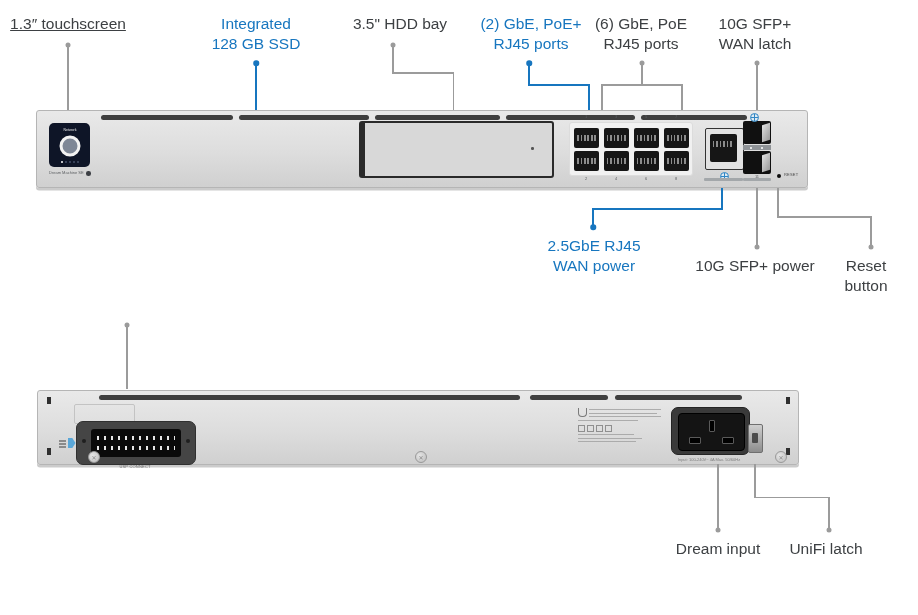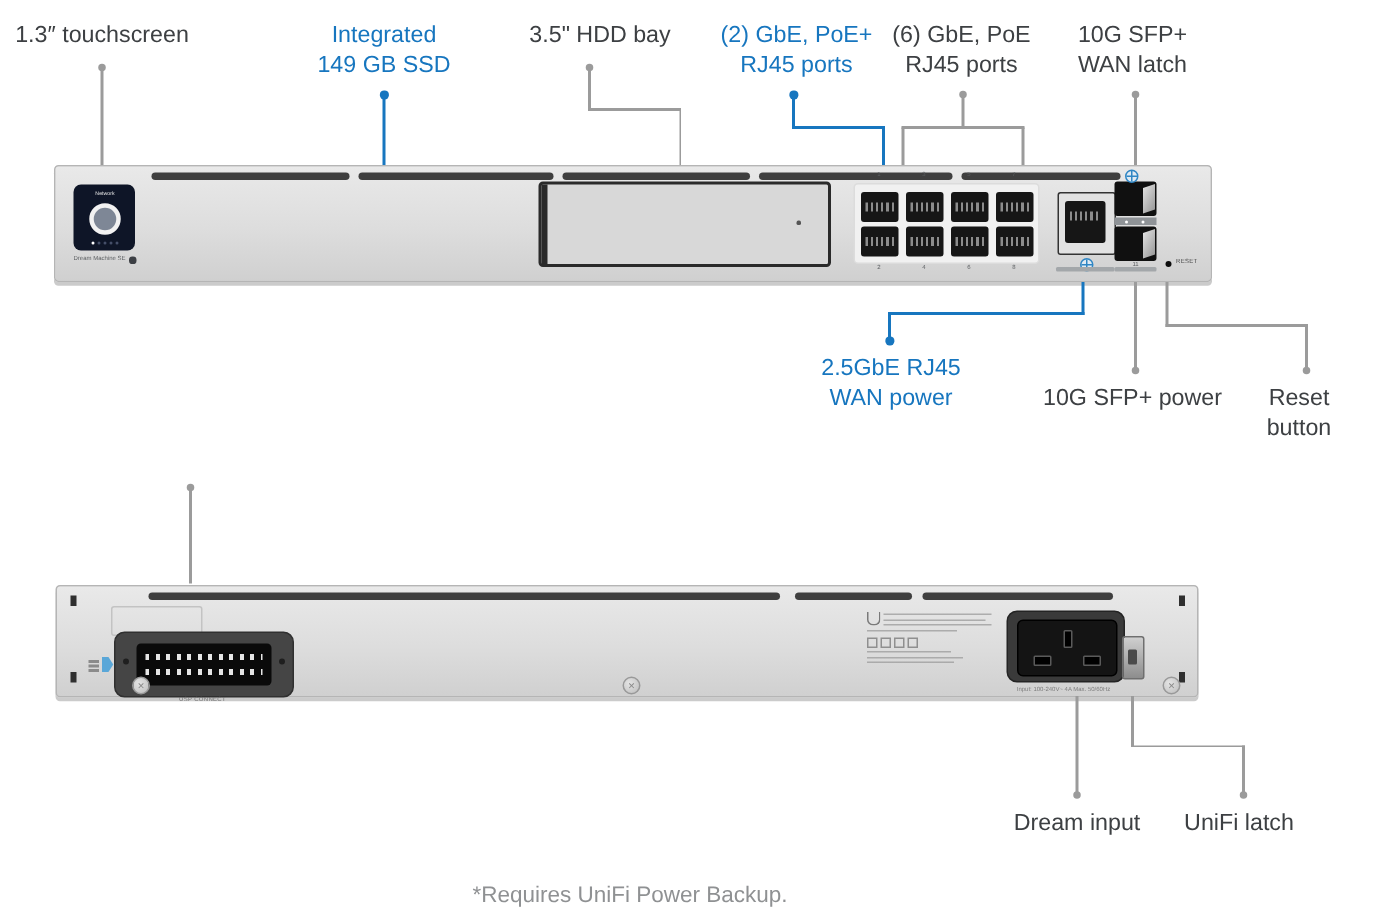--- a/index.html
+++ b/index.html
@@ -91,23 +91,23 @@
   .inlet .pr{position:absolute;right:10px;bottom:6px;width:10px;height:5px;background:#000;border:1px solid #5a5a5a;border-radius:1px;}
   .latchpart{position:absolute;left:710px;top:33px;width:13px;height:27px;border:1px solid #6f6f6f;
          background:linear-gradient(#cfcfcf,#8d8d8d);border-radius:2px;}
   .latchpart i{position:absolute;left:3px;top:8px;width:6px;height:10px;background:#4b4b4b;border-radius:1px;}
 </style>
 </head>
 <body>
 
 <div class="stage">
 
-  <div class="lbl" style="left:68px;top:14px;">1.3″ touchscreen</div>
+  <div class="lbl" style="left:68px;top:14px;text-decoration:underline;">1.3″ touchscreen</div>
   <div class="lbl blue" style="left:256px;top:14px;">Integrated
-149 GB SSD</div>
+128 GB SSD</div>
   <div class="lbl" style="left:400px;top:14px;">3.5" HDD bay</div>
   <div class="lbl blue" style="left:531px;top:14px;">(2) GbE, PoE+
 RJ45 ports</div>
   <div class="lbl" style="left:641px;top:14px;">(6) GbE, PoE
 RJ45 ports</div>
   <div class="lbl" style="left:755px;top:14px;">10G SFP+
 WAN latch</div>
 
   <div class="dot" style="left:68px;top:45px;"></div>
   <div class="ln v" style="left:67.2px;top:45px;height:65px;"></div>
@@ -289,15 +289,14 @@
   <div class="dot" style="left:718px;top:530px;"></div>
 
   <div class="ln v" style="left:754.2px;top:464px;height:34px;"></div>
   <div class="ln h" style="left:754.2px;top:496.6px;width:76px;"></div>
   <div class="ln v" style="left:828.2px;top:497px;height:32px;"></div>
   <div class="dot" style="left:829px;top:530px;"></div>
 
   <div class="lbl" style="left:718px;top:539px;">Dream input</div>
   <div class="lbl" style="left:826px;top:539px;">UniFi latch</div>
 
-  <div class="lbl gray" style="left:420px;top:587px;font-size:15px;">*Requires UniFi Power Backup.</div>
 
 </div>
 
 </body></html>

